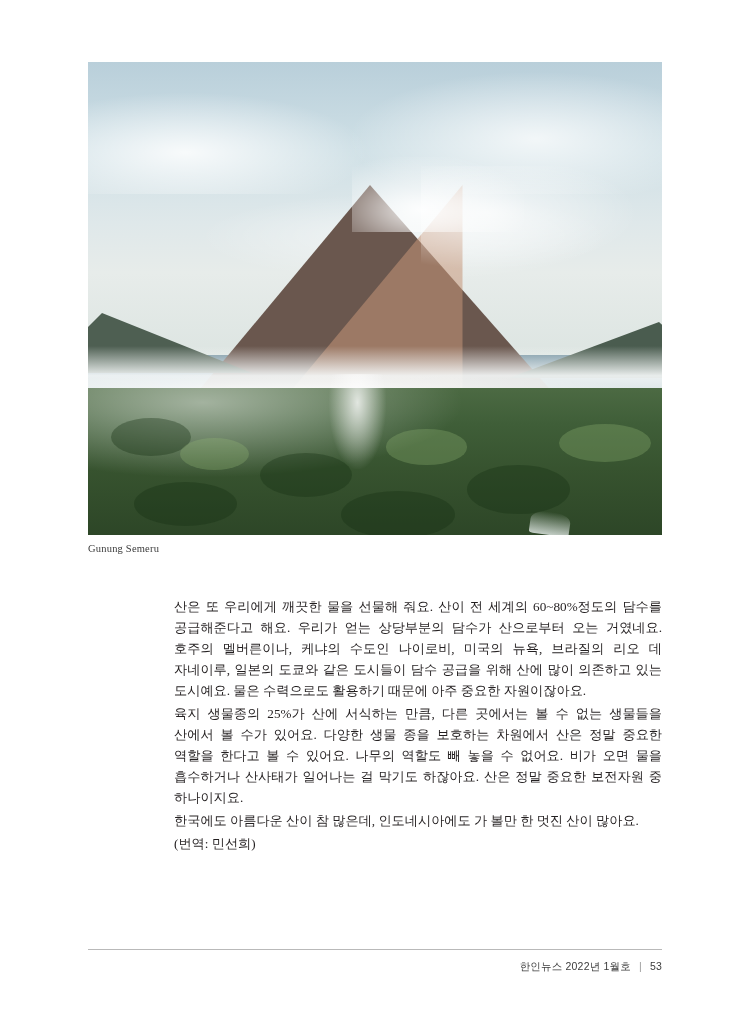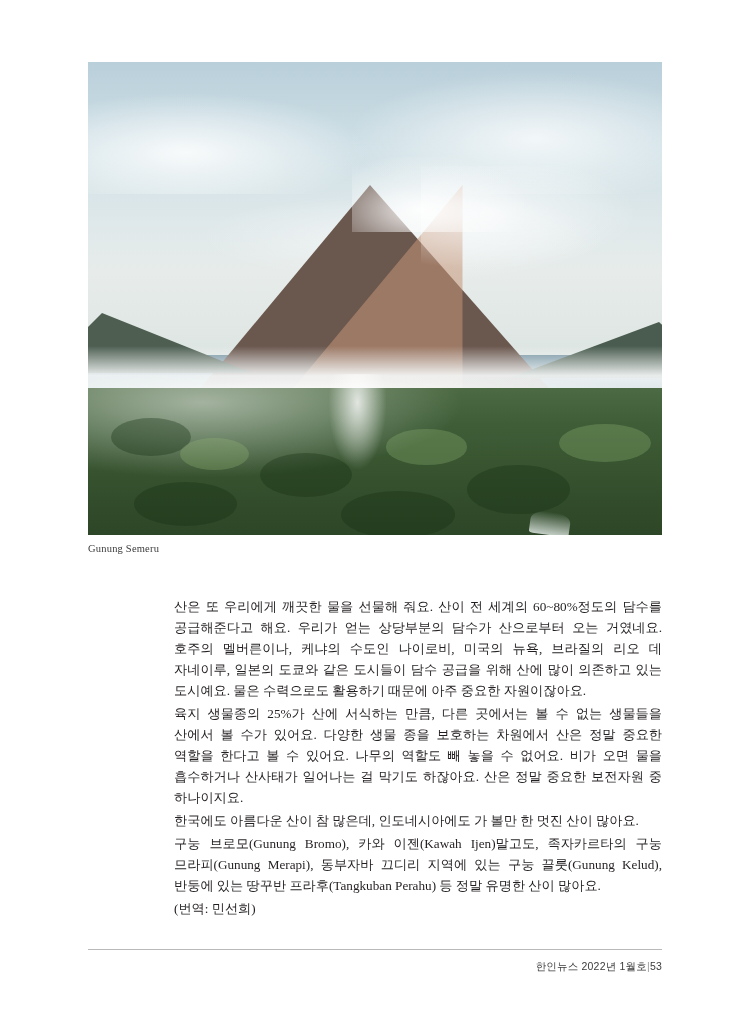--- a/index.html
+++ b/index.html
@@ -218,20 +218,21 @@
   }
   .footer {
     position: absolute;
     right: 88px;
     top: 960px;
     font-family: "Liberation Sans", sans-serif;
     font-size: 10.5px;
     color: #3b3b3b;
     letter-spacing: 0.2px;
     display: flex;
+    gap: 8px;
     align-items: baseline;
   }
   .footer .sep { color: #9a9a9a; }
 </style>
 </head>
 <body>
 
 <div class="page">
 
   <div class="photo-block">
@@ -262,21 +263,20 @@
       <div class="mist-col"></div>
     </div>
   </div>
 
   <div class="caption">Gunung Semeru</div>
 
   <div class="body-col">
     <p>산은 또 우리에게 깨끗한 물을 선물해 줘요. 산이 전 세계의 60~80%정도의 담수를 공급해준다고 해요. 우리가 얻는 상당부분의 담수가 산으로부터 오는 거였네요. 호주의 멜버른이나, 케냐의 수도인 나이로비, 미국의 뉴욕, 브라질의 리오 데 자네이루, 일본의 도쿄와 같은 도시들이 담수 공급을 위해 산에 많이 의존하고 있는 도시예요. 물은 수력으로도 활용하기 때문에 아주 중요한 자원이잖아요.</p>
     <p>육지 생물종의 25%가 산에 서식하는 만큼, 다른 곳에서는 볼 수 없는 생물들을 산에서 볼 수가 있어요. 다양한 생물 종을 보호하는 차원에서 산은 정말 중요한 역할을 한다고 볼 수 있어요. 나무의 역할도 빼 놓을 수 없어요. 비가 오면 물을 흡수하거나 산사태가 일어나는 걸 막기도 하잖아요. 산은 정말 중요한 보전자원 중 하나이지요.</p>
     <p>한국에도 아름다운 산이 참 많은데, 인도네시아에도 가 볼만 한 멋진 산이 많아요.</p>
-    <p>구눙 브로모(Gunung Bromo), 카와 이젠(Kawah Ijen)말고도, 족자카르타의 구눙 므라피(Gunung Merapi), 동부자바 끄디리 지역에 있는 구눙 끌룻(Gunung Kelud), 반둥에 있는 땅꾸반 프라후(Tangkuban Perahu) 등 정말 유명한 산이 많아요.</p>
     <p class="translator">(번역: 민선희)</p>
   </div>
 
   <div class="footer-rule"></div>
   <div class="footer">
     <span>한인뉴스 2022년 1월호</span>
     <span class="sep">|</span>
     <span>53</span>
   </div>
 

